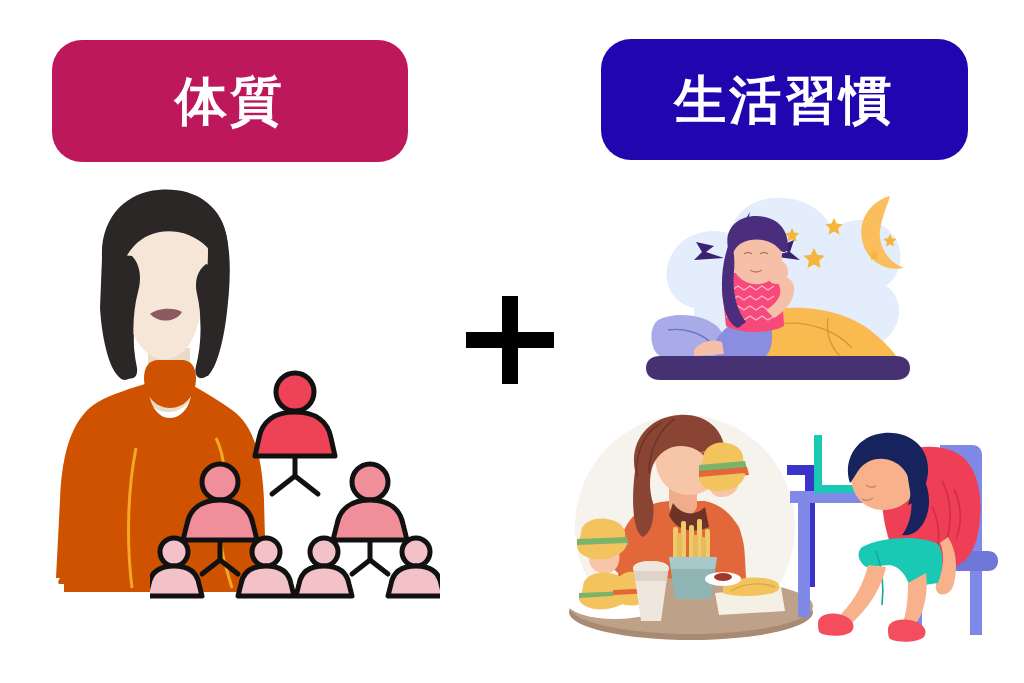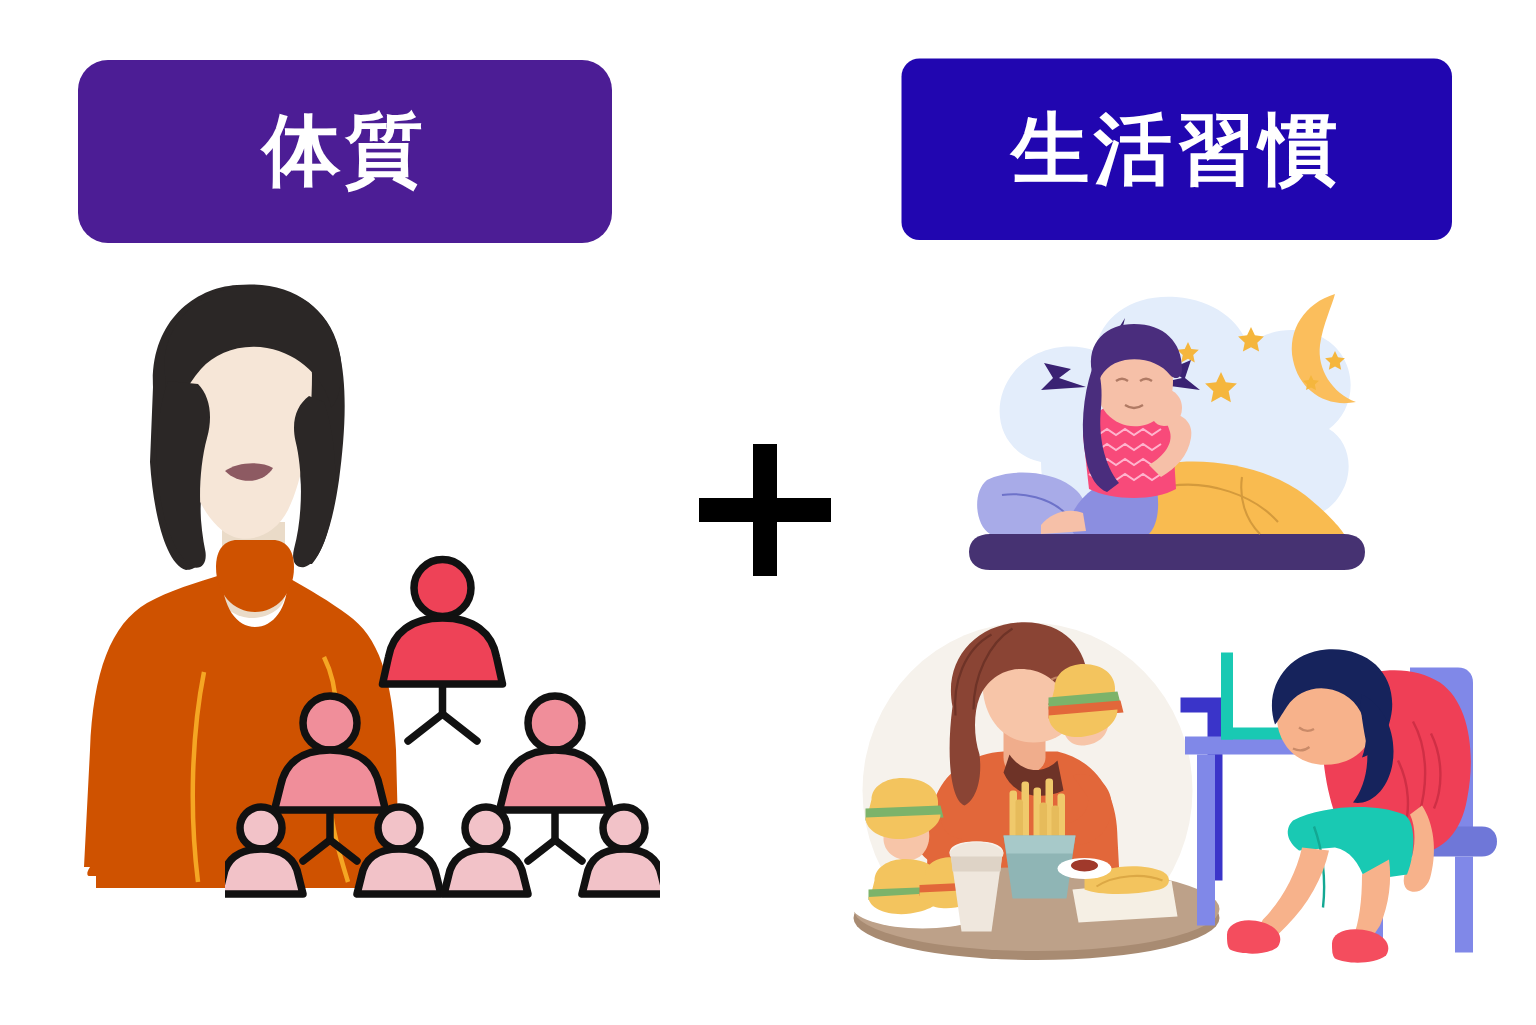--- a/index.html
+++ b/index.html
@@ -29,30 +29,30 @@
     font-weight: bold;
     letter-spacing: 0.06em;
     line-height: 1;
     user-select: none;
   }
   #badge-constitution {
     left: 52px;
     top: 40px;
     width: 356px;
     height: 122px;
-    border-radius: 20px;
-    background: #4c1d95;
+    border-radius: 30px;
+    background: #be185d;
     font-size: 52px;
   }
   #badge-lifestyle {
     left: 601px;
     top: 39px;
     width: 367px;
     height: 121px;
-    border-radius: 12px;
+    border-radius: 30px;
     background: #2106b0;
     font-size: 52px;
   }
 
   
   #plus-sign {
     position: absolute;
     left: 466px;
     top: 296px;
     width: 88px;

